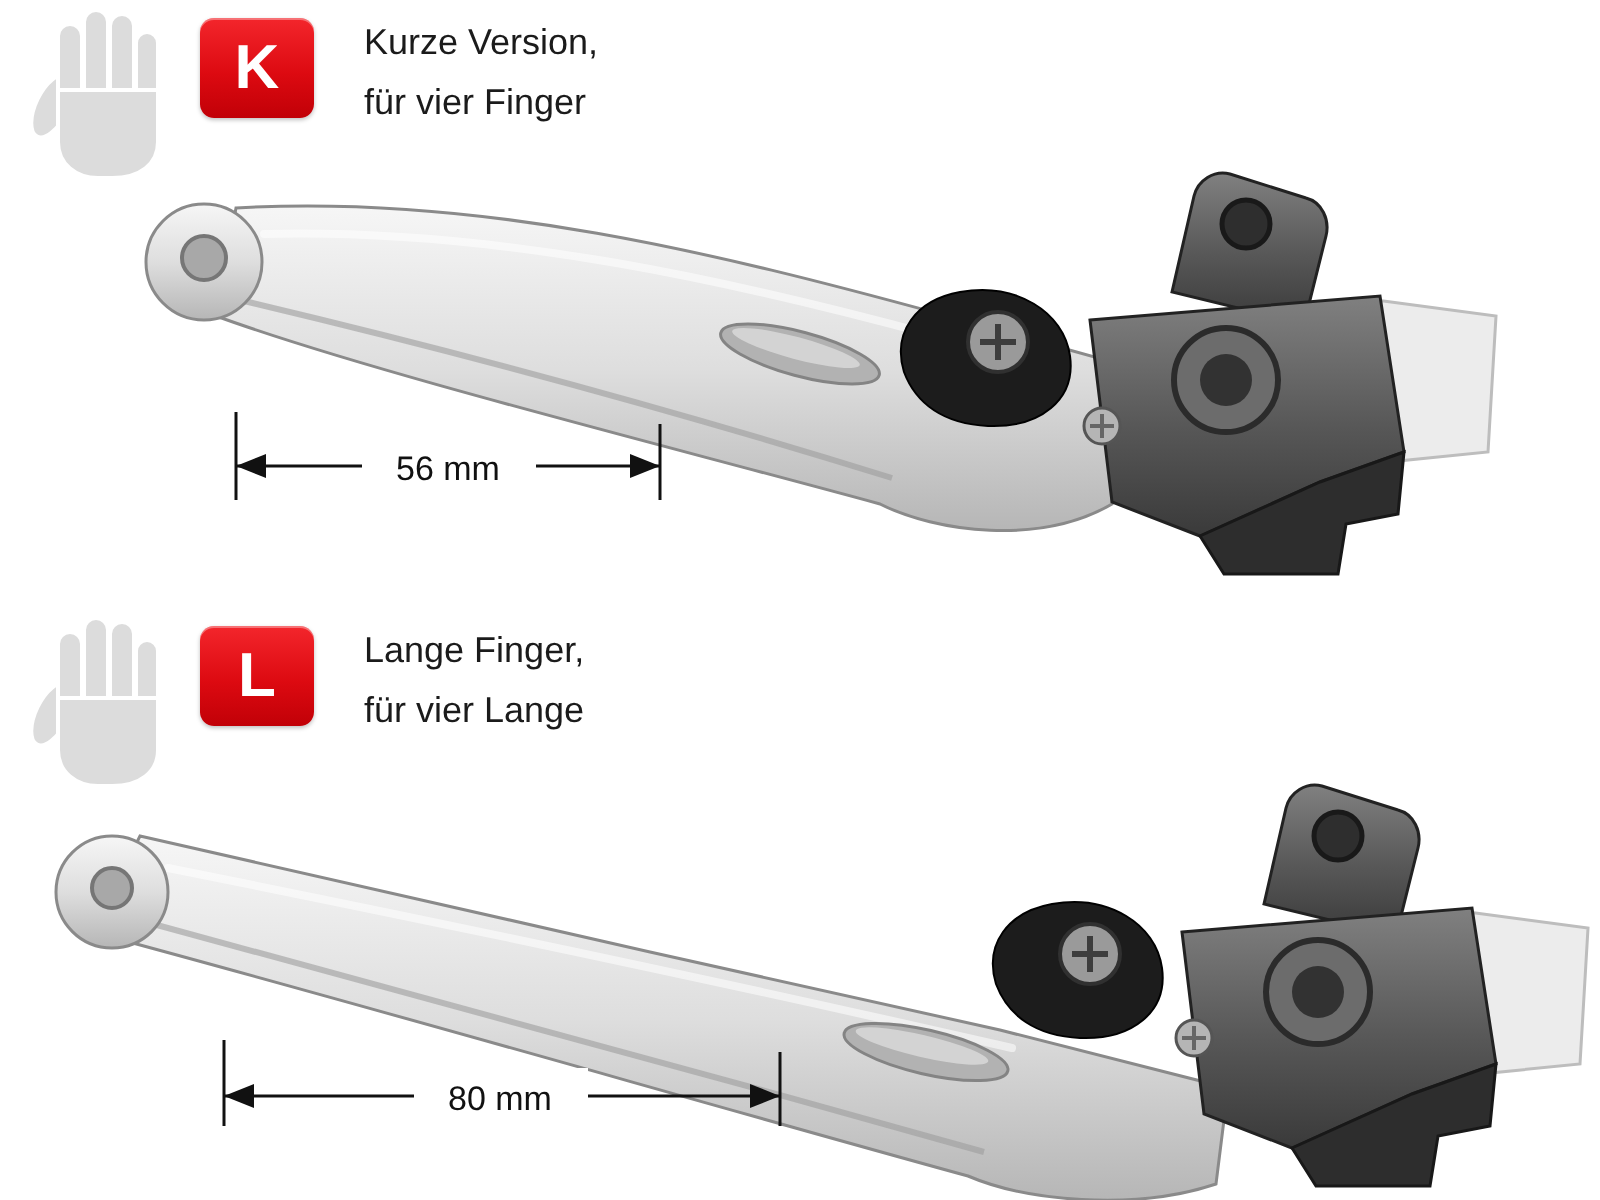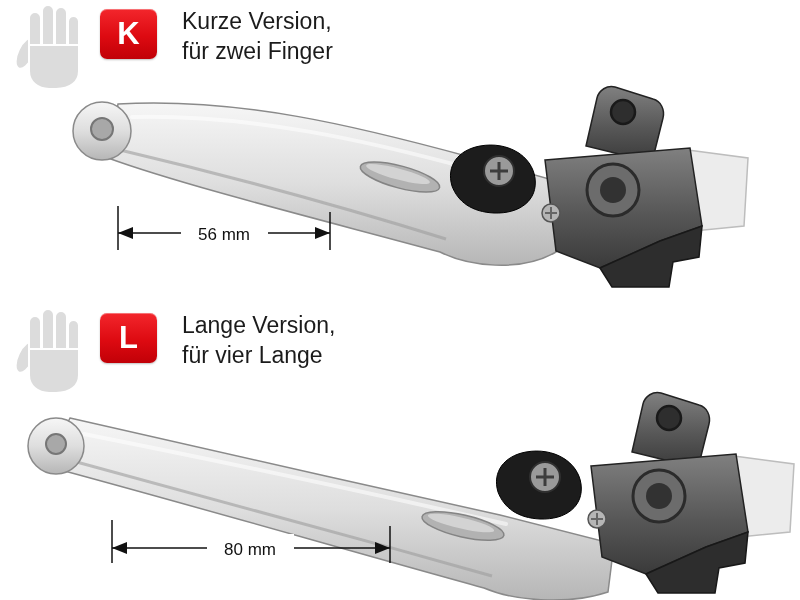--- a/index.html
+++ b/index.html
@@ -18,21 +18,21 @@
   .badge {
     position:absolute; width:57px; height:50px; border-radius:7px;
     background:linear-gradient(180deg,#f3262c 0%, #dd0a11 55%, #c10007 100%);
     color:#fff; font-weight:bold; font-size:31px;
     display:flex; align-items:center; justify-content:center;
     box-shadow: inset 0 1px 0 rgba(255,255,255,.35), 0 1px 2px rgba(0,0,0,.25);
   }
   .badge.s1 { left:100px; top:9px; }
   .badge.s2 { left:100px; top:313px; }
 
-  .titles { position:absolute; color:#1b1b1b; font-size:23px; line-height:30px; }
+  .titles { position:absolute; color:#1b1b1b; font-size:18px; line-height:30px; }
   .titles.s1 { left:182px; top:6px; }
   .titles.s2 { left:182px; top:310px; }
 
   .lever-svg { position:absolute; left:0; width:800px; height:300px; }
   .lever-svg.s1 { top:0; }
   .lever-svg.s2 { top:300px; }
 
   text.dim {
     font-family:"Liberation Sans", sans-serif;
     font-size:17px; fill:#111;
@@ -51,21 +51,21 @@
       <rect x="40" y="4" width="12" height="47" rx="6"></rect>
       <rect x="53" y="13" width="11" height="38" rx="5.5"></rect>
       <path d="M14,42 H64 V68 C64,79 55,86 41,86 H34 C23,86 14,79 14,68 Z"></path>
     </g>
   </svg>
 
   <div class="badge s1">K</div>
 
   <div class="titles s1">
     <div>Kurze Version,</div>
-    <div>für zwei Finger</div>
+    <div>für vier Finger</div>
   </div>
 
   <svg class="lever-svg s1" viewBox="0 0 800 300">
     <defs>
       <linearGradient id="metalS" x1="0" y1="0" x2="0" y2="1">
         <stop offset="0" stop-color="#f6f6f6"></stop>
         <stop offset="0.5" stop-color="#dedede"></stop>
         <stop offset="1" stop-color="#b6b6b6"></stop>
       </linearGradient>
       <linearGradient id="darkS" x1="0" y1="0" x2="0" y2="1">
@@ -120,21 +120,21 @@
       <rect x="27" y="2" width="12" height="49" rx="6"></rect>
       <rect x="40" y="4" width="12" height="47" rx="6"></rect>
       <rect x="53" y="13" width="11" height="38" rx="5.5"></rect>
       <path d="M14,42 H64 V68 C64,79 55,86 41,86 H34 C23,86 14,79 14,68 Z"></path>
     </g>
   </svg>
 
   <div class="badge s2">L</div>
 
   <div class="titles s2">
-    <div>Lange Version,</div>
+    <div>Lange Finger,</div>
     <div>für vier Lange</div>
   </div>
 
   <svg class="lever-svg s2" viewBox="0 0 800 300">
     <defs>
       <linearGradient id="metalL" x1="0" y1="0" x2="0" y2="1">
         <stop offset="0" stop-color="#f6f6f6"></stop>
         <stop offset="0.5" stop-color="#dedede"></stop>
         <stop offset="1" stop-color="#b6b6b6"></stop>
       </linearGradient>

